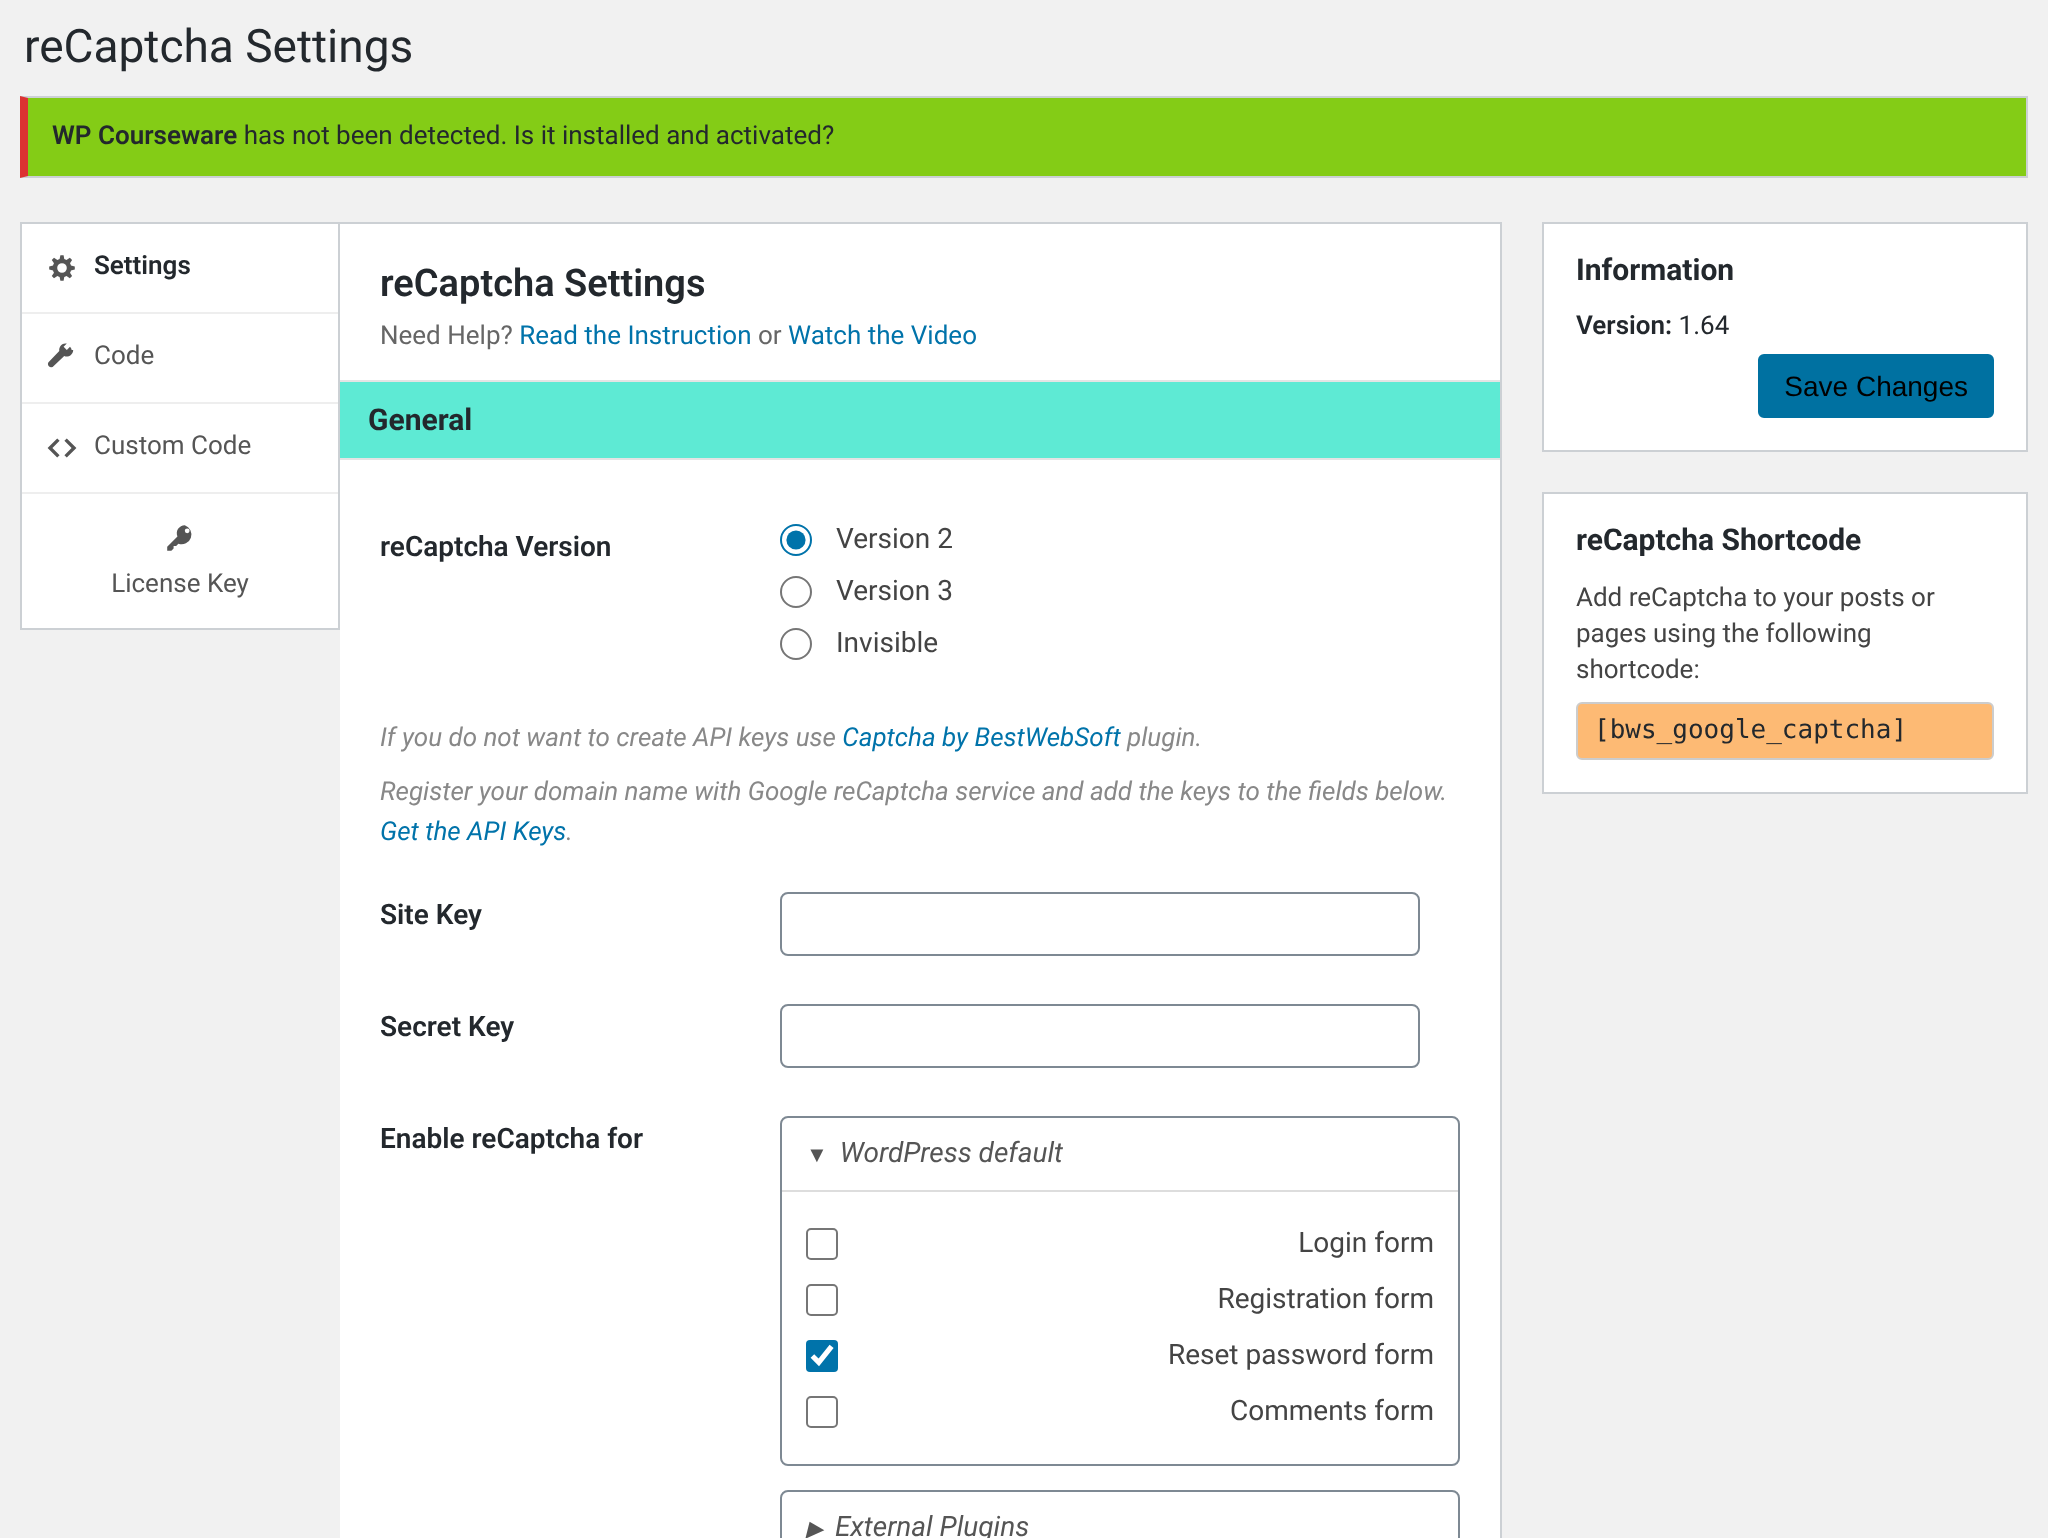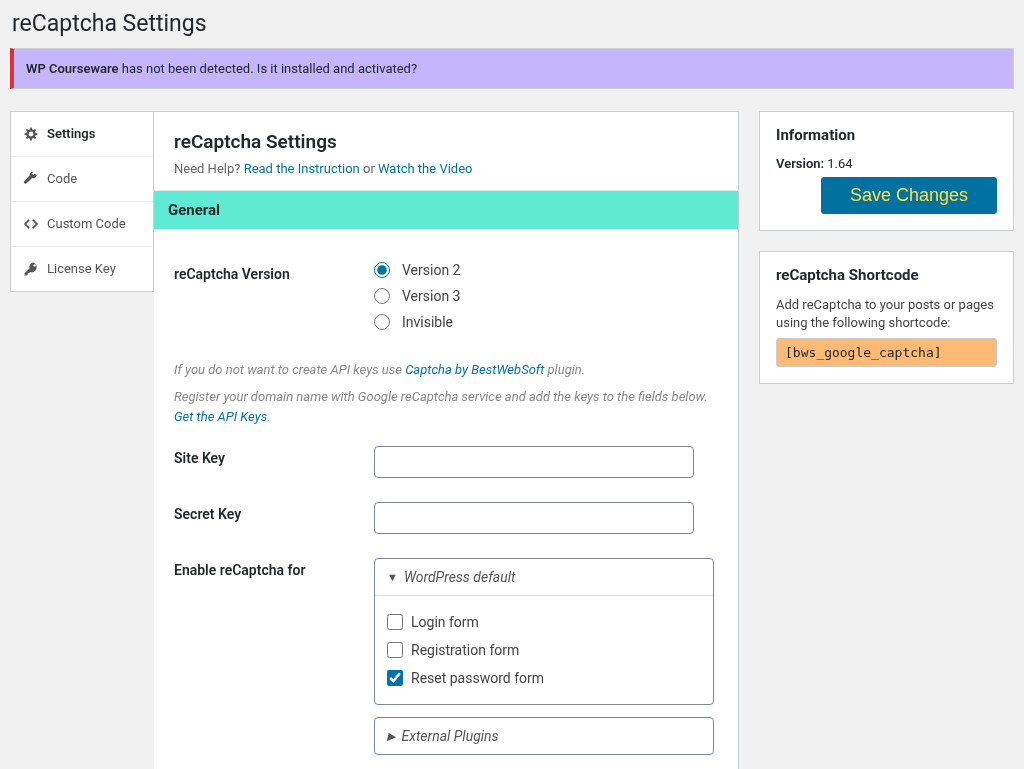--- a/index.html
+++ b/index.html
@@ -11,51 +11,51 @@
   width: 1024px;
 }
 h1.page-title {
   font-size: 23px;
   font-weight: 400;
   padding: 9px 15px 4px 12px;
   line-height: 1.3;
   color: #23282d;
 }
 .notice {
-  background: #c4b5fd;
+  background: #84cc16;
   border: 1px solid #ccd0d4;
   border-left: 4px solid #dc3232;
   margin: 5px 10px 2px 10px;
   padding: 12px;
   font-size: 13px;
 }
 .notice strong { font-weight: 600; }
 .main-wrap {
   display: flex;
   padding: 20px 10px 0 10px;
   gap: 20px;
 }
 .left-col { flex: 1; display: flex; }
 .right-col { width: 255px; }
 .sidebar {
-  width: 144px;
+  width: 160px;
   background: #fff;
   border: 1px solid #ccd0d4;
   align-self: flex-start;
 }
 .sidebar-item {
   display: flex;
   align-items: center;
   gap: 8px;
   padding: 14px 12px;
   border-bottom: 1px solid #eee;
   color: #555;
   cursor: pointer;
 }
-.sidebar-item.last { border-bottom: none; }
+.sidebar-item.last { border-bottom: none; flex-direction: column; }
 .sidebar-item.active {
   font-weight: 600;
   color: #23282d;
 }
 .sidebar-item .icon { width: 16px; height: 16px; display:flex; align-items:center; justify-content:center; color:#555; }
 .content-panel {
   flex: 1;
   background: #fff;
   border: 1px solid #ccd0d4;
   border-left: none;
@@ -128,37 +128,38 @@
 }
 .acc-body {
   border-top: 1px solid #ddd;
   padding: 12px;
 }
 .check-line {
   display: flex; align-items: center; gap: 8px;
   padding: 6px 0;
   font-size: 14px;
   color: #444;
+  justify-content: space-between;
 }
 .check-line input[type=checkbox] { width:16px; height:16px; accent-color:#0073aa; }
 .side-box {
   background: #fff;
   border: 1px solid #ccd0d4;
   padding: 14px 16px 16px 16px;
   margin-bottom: 20px;
 }
 .side-box h3 { font-size: 15px; font-weight: 700; margin-bottom: 12px; }
 .side-box .meta { font-size: 13px; margin-bottom: 6px; }
 .side-box .meta strong { font-weight: 600; }
 .save-btn {
   background: #0071a1;
   border: 1px solid #0071a1;
-  color: #fde047;
-  font-size: 18px;
-  padding: 7px 28px;
+  color: #000000;
+  font-size: 14px;
+  padding: 7px 12px;
   border-radius: 3px;
   cursor: pointer;
   float: right;
 }
 .clearfix::after { content:""; display:table; clear:both; }
 .shortcode-code {
   font-family: Menlo, Consolas, monospace;
   background: #fdba74;
   border: 1px solid #ccc;
   border-radius: 3px;
@@ -272,20 +273,24 @@
                 <span>Login form</span>
               </label>
               <label class="check-line">
                 <input type="checkbox" style="">
                 <span>Registration form</span>
               </label>
               <label class="check-line">
                 <input type="checkbox" checked="" style="">
                 <span>Reset password form</span>
               </label>
+              <label class="check-line">
+                <input type="checkbox" style="">
+                <span>Comments form</span>
+              </label>
             </div>
           </div>
           <div class="acc-box">
             <div class="acc-header">
               <span class="tri">▶</span>
               <span>External Plugins</span>
             </div>
           </div>
         </div>
       </div>

